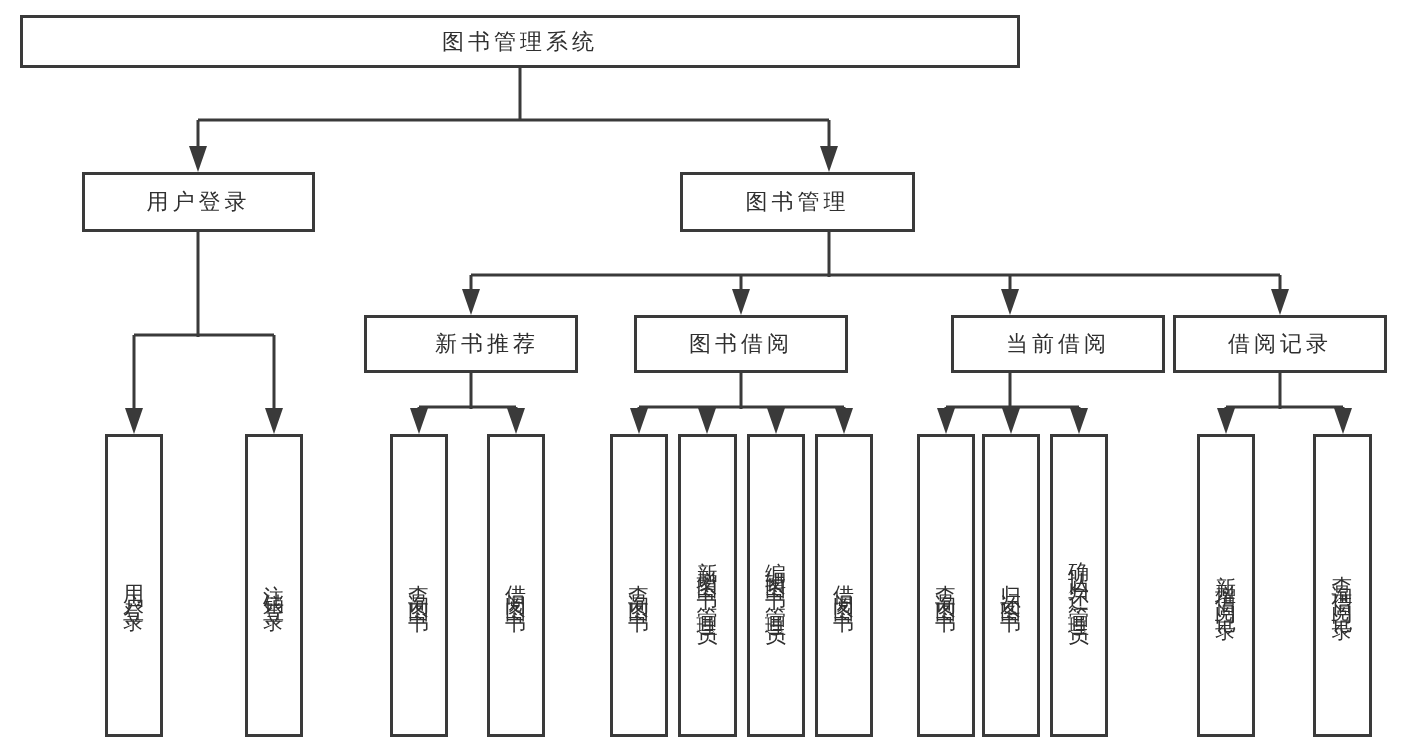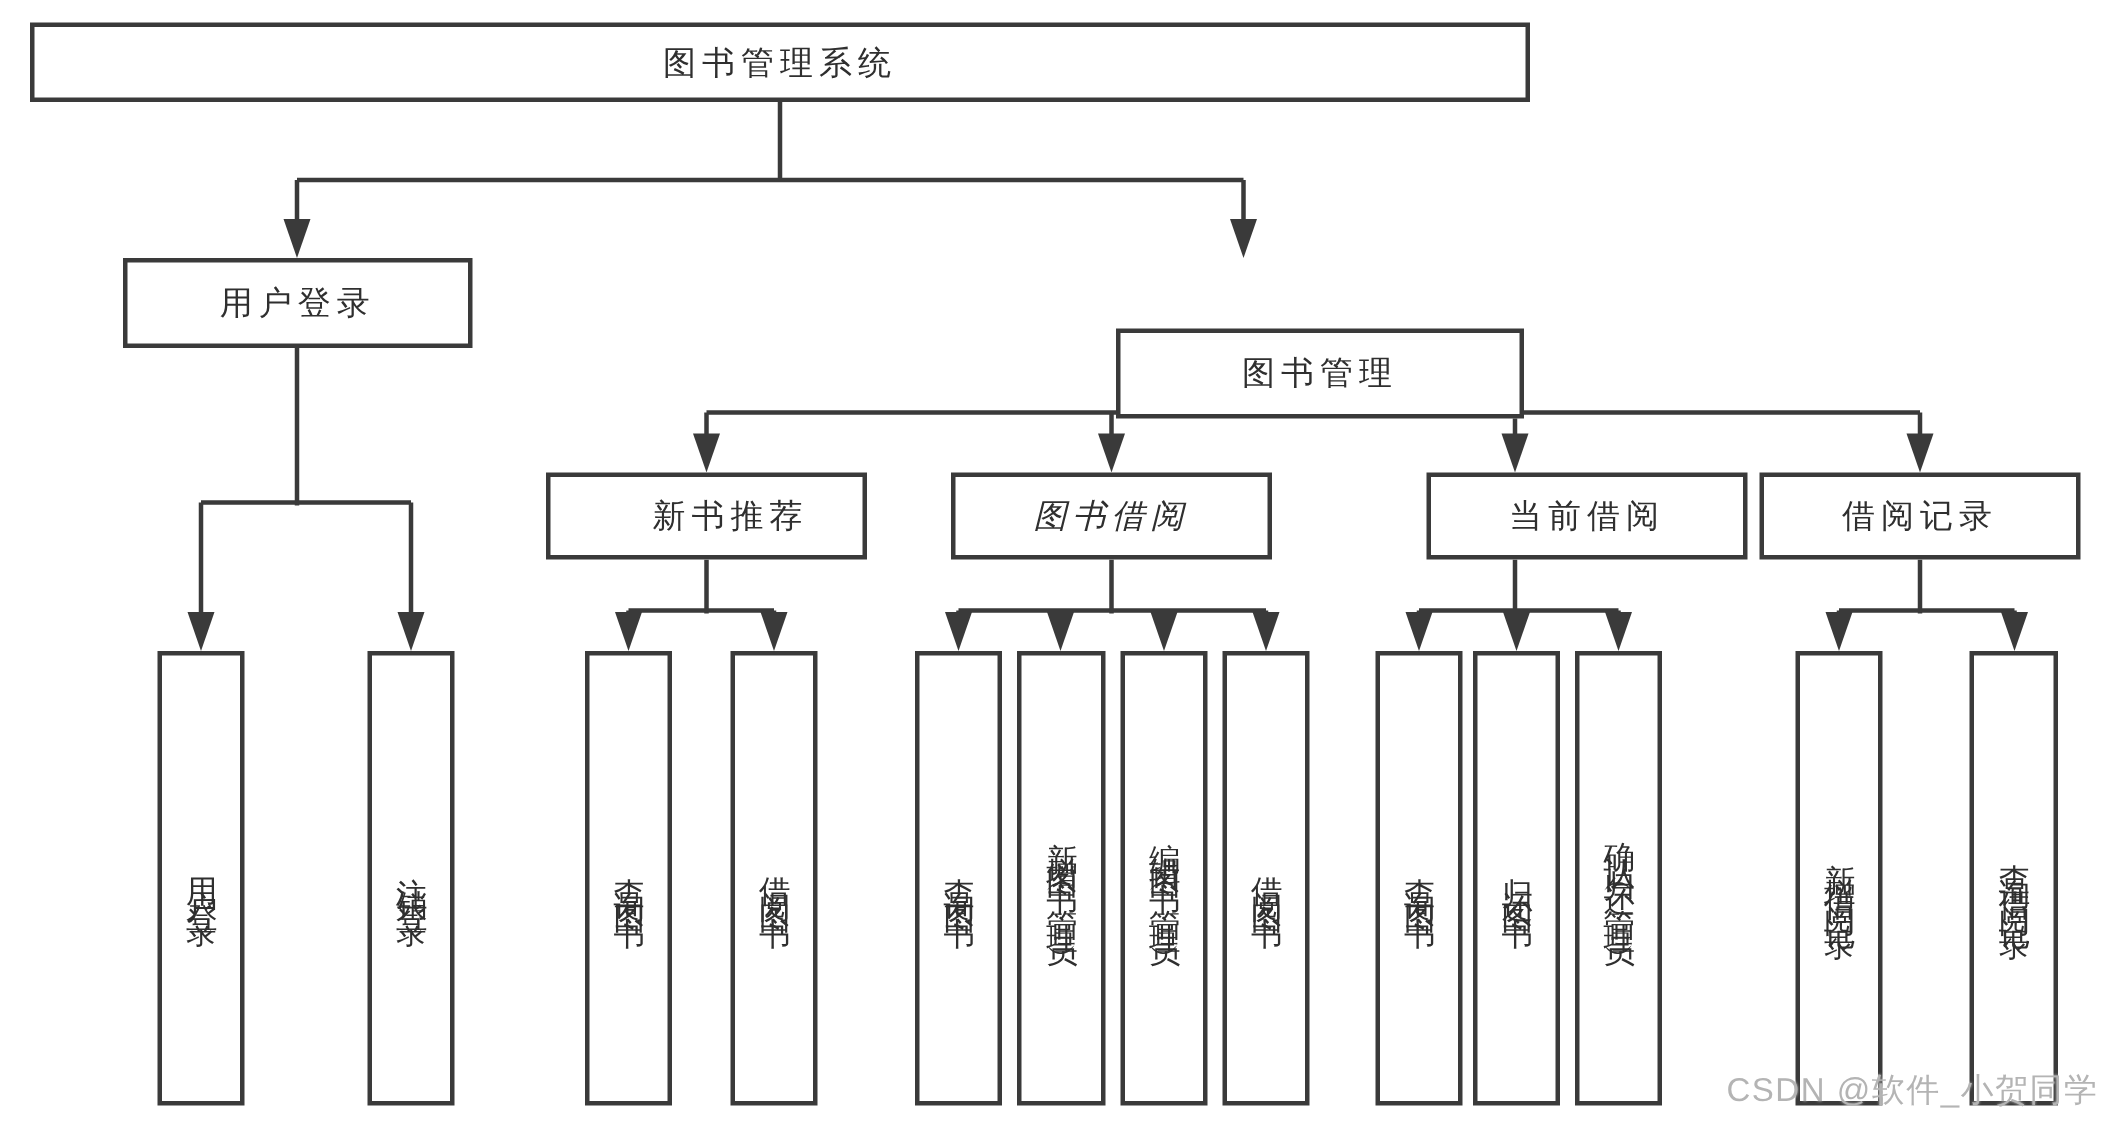--- a/index.html
+++ b/index.html
@@ -110,24 +110,24 @@
       <polygon points="1002,408 1020,408 1011,434"></polygon>
       <polygon points="1070,408 1088,408 1079,434"></polygon>
       <polygon points="1217,408 1235,408 1226,434"></polygon>
       <polygon points="1334,408 1352,408 1343,434"></polygon>
     </g>
   </svg>
 
   <div class="box hbox" style="left:20px;top:15px;width:1000px;height:53px;">图书管理系统</div>
 
   <div class="box hbox" style="left:82px;top:172px;width:233px;height:60px;">用户登录</div>
-  <div class="box hbox" style="left:744px;top:172px;width:272px;height:60px;margin-top:47px;">图书管理</div>
+  <div class="box hbox" style="left:680px;top:172px;width:235px;height:60px;">图书管理</div>
 
   <div class="box hbox" style="left:364px;top:315px;width:214px;height:58px;padding-left:32px;">新书推荐</div>
-  <div class="box hbox" style="left:634px;top:315px;width:214px;height:58px;font-style:italic;">图书借阅</div>
+  <div class="box hbox" style="left:634px;top:315px;width:214px;height:58px;">图书借阅</div>
   <div class="box hbox" style="left:951px;top:315px;width:214px;height:58px;">当前借阅</div>
   <div class="box hbox" style="left:1173px;top:315px;width:214px;height:58px;">借阅记录</div>
 
   <div class="box vbox" style="left:105px;top:434px;width:58px;height:303px;">用户登录</div>
   <div class="box vbox" style="left:245px;top:434px;width:58px;height:303px;">注销登录</div>
 
   <div class="box vbox" style="left:390px;top:434px;width:58px;height:303px;">查询图书</div>
   <div class="box vbox" style="left:487px;top:434px;width:58px;height:303px;">借阅图书</div>
 
   <div class="box vbox" style="left:610px;top:434px;width:58px;height:303px;">查询图书</div>
@@ -135,15 +135,14 @@
   <div class="box vbox" style="left:747px;top:434px;width:58px;height:303px;">编辑图书（管理员）</div>
   <div class="box vbox" style="left:815px;top:434px;width:58px;height:303px;">借阅图书</div>
 
   <div class="box vbox" style="left:917px;top:434px;width:58px;height:303px;">查询图书</div>
   <div class="box vbox" style="left:982px;top:434px;width:58px;height:303px;">归还图书</div>
   <div class="box vbox" style="left:1050px;top:434px;width:58px;height:303px;">确认归还（管理员）</div>
 
   <div class="box vbox" style="left:1197px;top:434px;width:58px;height:303px;">新增借阅记录</div>
   <div class="box vbox" style="left:1313px;top:434px;width:59px;height:303px;">查询借阅记录</div>
 
-  <div id="watermark">CSDN @软件_小贺同学</div>
 
 </div>
 
 </body></html>

